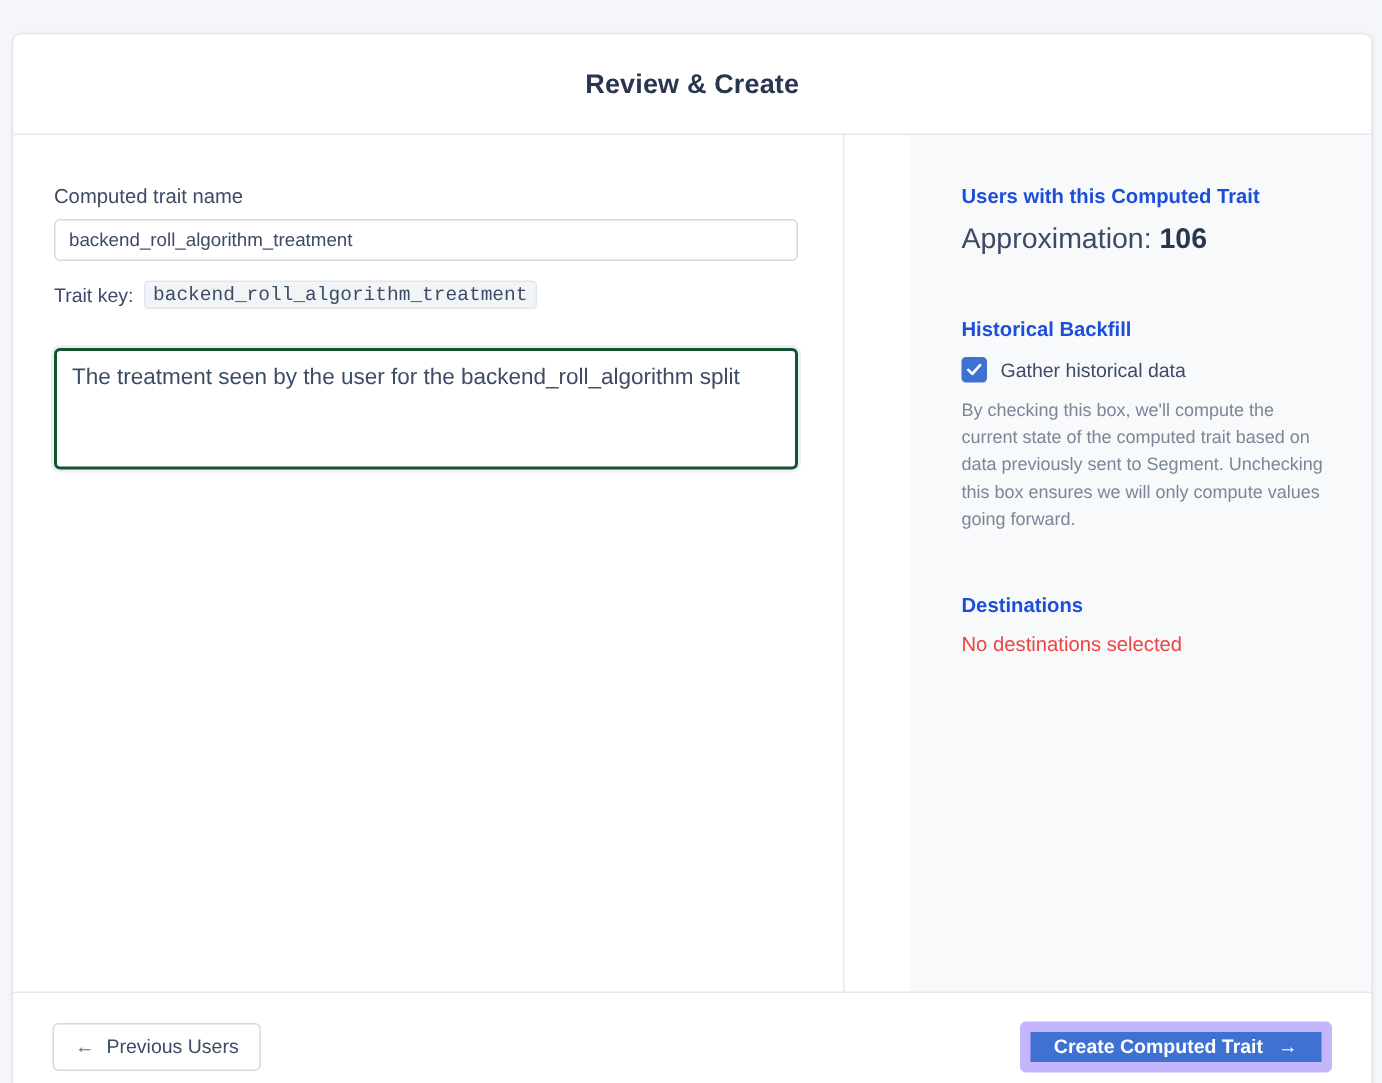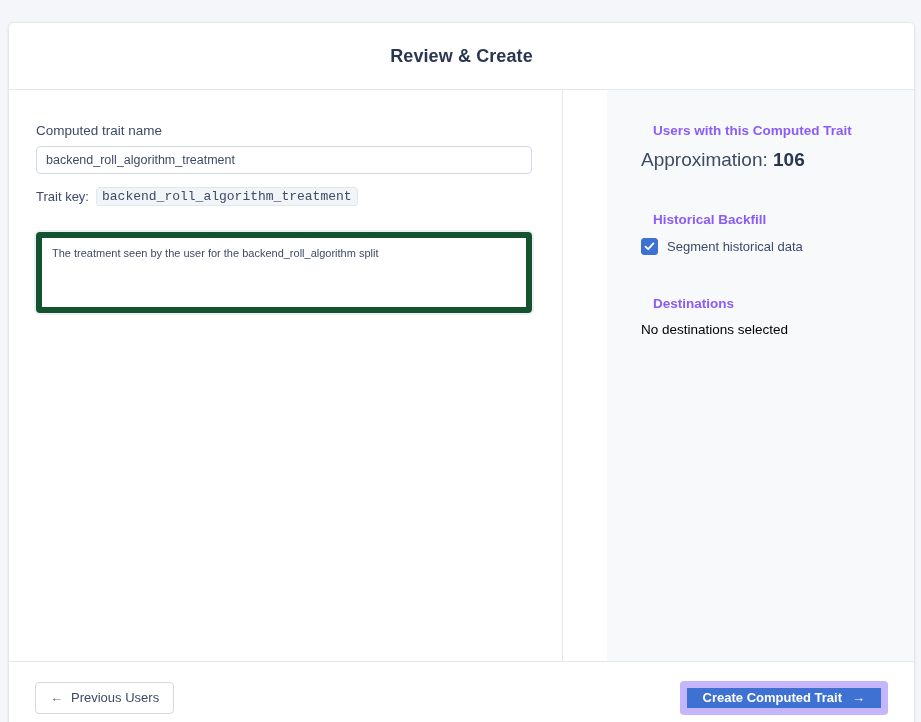--- a/index.html
+++ b/index.html
@@ -100,36 +100,36 @@
     border-radius: 3px;
     padding: 1px 5px;
   }
   .desc-block {
     margin-top: 26px;
   }
   .textarea {
     width: 100%;
     box-sizing: border-box;
     height: 81px;
-    border: 6px solid #14532d;
+    border: 2px solid #14532d;
     border-radius: 4px;
     padding: 8px 10px;
-    font-size: 11px;
+    font-size: 15px;
     color: #3d4b66;
     font-family: "Liberation Sans", sans-serif;
     resize: none;
     outline: none;
     box-shadow: 0 0 0 2px rgba(91, 127, 199, 0.12);
     line-height: 1.35;
   }
   .section-title {
     font-size: 13.5px;
     font-weight: bold;
-    color: #8b5cf6;
-    margin: 0 0 11px 12px;
+    color: #1d4ed8;
+    margin: 0 0 11px 0;
   }
   .section-title.spaced {
     margin-top: 41px;
   }
   .approx-line {
     font-size: 19px;
     color: #3d4b66;
   }
   .approx-line b {
     color: #2a3550;
@@ -159,21 +159,21 @@
     color: #3d4b66;
   }
   .help-text {
     font-size: 12px;
     color: #7b8699;
     line-height: 1.52;
     max-width: 292px;
   }
   .destinations-text {
     font-size: 13.5px;
-    color: #000000;
+    color: #ef4444;
   }
   .modal-footer {
     height: 72px;
     min-height: 72px;
     border-top: 1px solid #e4e8ee;
     background: #fff;
     display: flex;
     align-items: center;
     justify-content: space-between;
     padding: 0 26px;
@@ -250,22 +250,23 @@
           <b>106</b>
         </div>
 
         <div class="section-title spaced">Historical Backfill</div>
         <div class="checkbox-row">
           <span class="checkbox">
             <svg width="11" height="11" viewBox="0 0 11 11" aria-hidden="true">
               <path d="M1.5 5.6 L4.2 8.2 L9.4 2.4" fill="none" stroke="#ffffff" stroke-width="1.8" stroke-linecap="round" stroke-linejoin="round"></path>
             </svg>
           </span>
-          <span class="checkbox-label">Segment historical data</span>
-        </div>
+          <span class="checkbox-label">Gather historical data</span>
+        </div>
+        <div class="help-text">By checking this box, we'll compute the current state of the computed trait based on data previously sent to Segment. Unchecking this box ensures we will only compute values going forward.</div>
 
         <div class="section-title spaced">Destinations</div>
         <div class="destinations-text">No destinations selected</div>
 
       </div>
 
     </div>
 
     <div class="modal-footer">
       <div class="btn btn-secondary">

